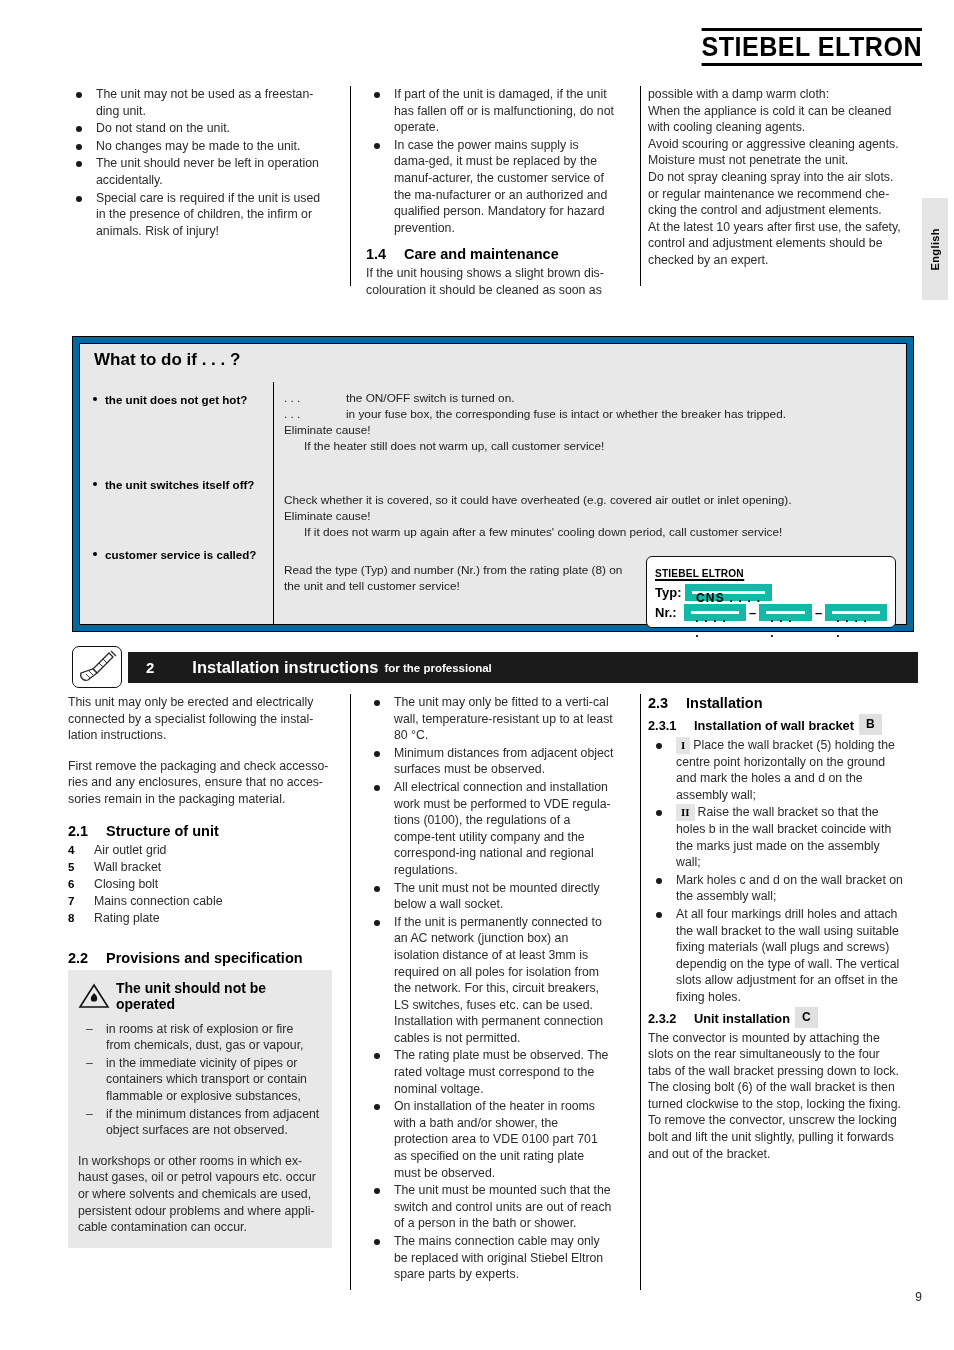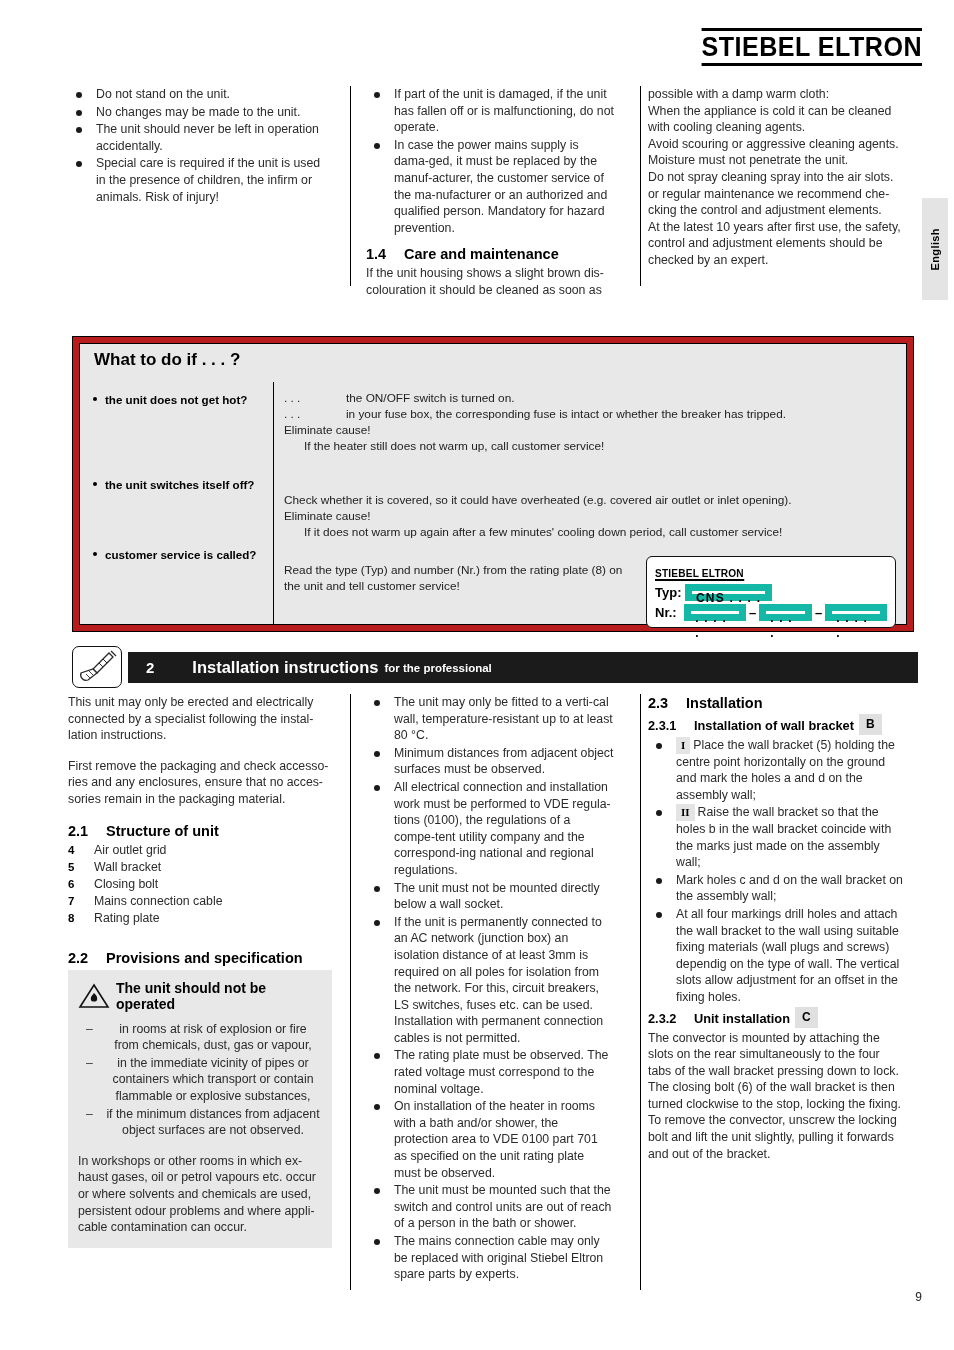--- a/index.html
+++ b/index.html
@@ -67,21 +67,21 @@
 
   h2.sec {
     font-size:14.5px; font-weight:bold; color:#000;
     margin:9px 0 2px 0; line-height:18px;
   }
   h2.sec .num { display:inline-block; width:38px; }
 
   
   .wtd {
     position:absolute; left:72px; top:336px; width:842px; height:296px;
-    background:#b91c1c; border:1.5px solid #000; padding:6px;
+    background:#0369a1; border:1.5px solid #000; padding:6px;
   }
   .wtd-inner { border:1px solid #000; width:100%; height:100%; position:relative; background:#e8e8e8; }
   .wtd-title {
     position:absolute; left:14px; top:6px;
     font-size:17px; font-weight:bold; color:#000;
   }
   .wtd-body { position:absolute; left:0; top:38px; right:0; bottom:0; display:flex; }
   .wtd-left { width:194px; border-right:1px solid #000; padding:10px 8px 0 12px; position:relative; }
   .wtd-right { flex:1; padding:10px 8px 0 10px; position:relative; }
   .wtd-q { position:relative; padding-left:13px; font-size:11.6px; font-weight:bold; line-height:15px; color:#000; }
@@ -143,21 +143,21 @@
 
   .numlist { list-style:none; margin:0; padding:0; }
   .numlist li { position:relative; padding-left:26px; font-size:12.3px; line-height:17px; color:#2b2b2b; }
   .numlist li .k { position:absolute; left:0; top:0; font-weight:bold; font-size:11.5px; color:#000; }
 
   
   .warnbox { background:#e8e8e8; padding:10px 12px 12px 10px; margin-top:3px; }
   .warnhead { display:flex; align-items:flex-start; margin-bottom:7px; }
   .warn-tri { width:34px; flex:0 0 34px; padding-top:2px; }
   .warnhead .wt { font-size:14px; font-weight:bold; line-height:16px; color:#000; padding-left:4px; }
-  ul.dashlist { list-style:none; margin:0; padding:0;text-align:center; }
+  ul.dashlist { list-style:none; margin:0; padding:0; }
   ul.dashlist li { position:relative; padding-left:28px; font-size:12.3px; line-height:16.6px; color:#2b2b2b; margin-bottom:1px; }
   ul.dashlist li:before { content:"–"; position:absolute; left:8px; top:0; color:#3a3a3a; }
 
   h3.sub { font-size:12.8px; font-weight:bold; color:#000; margin:0 0 2px 0; line-height:19px; }
   h3.sub .num { display:inline-block; width:46px; }
   .tagbox {
     display:inline-block; background:#e0e0e0; color:#000;
     font-weight:bold; font-size:12px; padding:1px 7px; margin-left:5px;
     vertical-align:2px;
   }
@@ -183,20 +183,21 @@
     <span>English</span>
   </div>
 
   <div class="vrule-1"></div>
   <div class="vrule-2"></div>
 
   <div class="topcols">
 
     <div class="topcol c1">
       <ul class="bl">
+        <li>The unit may not be used as a freestan-ding unit.</li>
         <li>Do not stand on the unit.</li>
         <li>No changes may be made to the unit.</li>
         <li>The unit should never be left in operation accidentally.</li>
         <li>Special care is required if the unit is used in the presence of children, the infirm or animals. Risk of injury!</li>
       </ul>
     </div>
 
     <div class="topcol c2">
       <ul class="bl">
         <li>If part of the unit is damaged, if the unit has fallen off or is malfunctioning, do not operate.</li>

